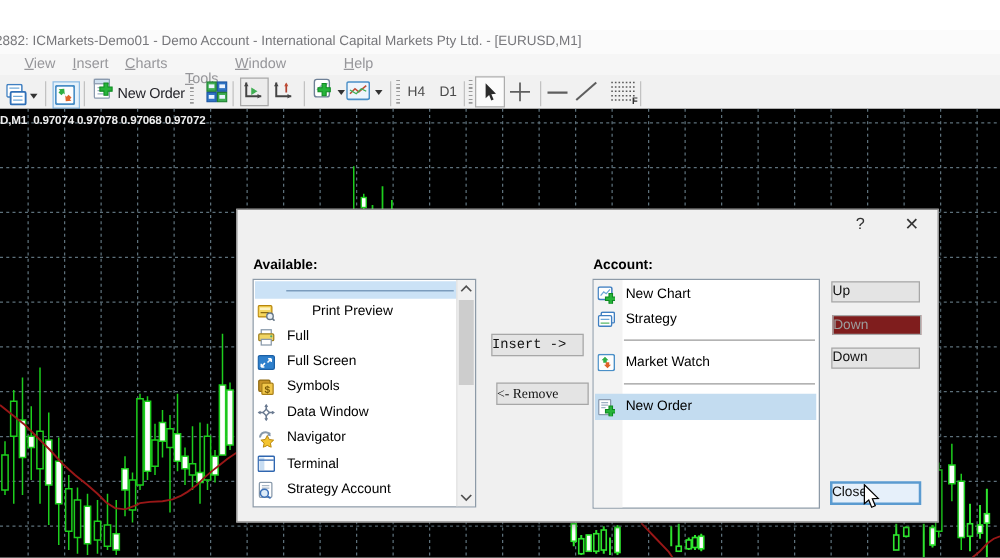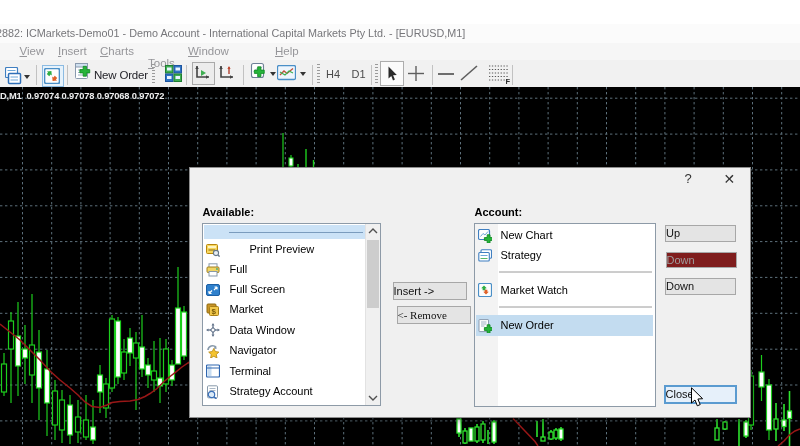--- a/index.html
+++ b/index.html
@@ -358,21 +358,21 @@
       <rect x="0.5" y="1.5" width="13" height="11" rx="1.5" fill="#2f80cc" stroke="#1b5fa5"></rect>
       <path d="M3 10.5 L6 7.5 M3 10.5 L3 8 M3 10.5 L5.5 10.5" stroke="#fff" stroke-width="1.2" fill="none"></path>
       <path d="M11 4 L8 7 M11 4 L11 6.5 M11 4 L8.5 4" stroke="#fff" stroke-width="1.2" fill="none"></path>
     </svg>
       <div class="litem" style="left:40px;top:115.0px;">Full Screen</div>
       <svg class="abs" style="left:16px;top:134.5px;" width="14" height="14" viewBox="0 0 14 14">
       <rect x="1" y="1" width="9" height="9" rx="1" fill="#c89428" stroke="#906a10"></rect>
       <rect x="3.5" y="3.5" width="9" height="9" rx="1" fill="#f2c84b" stroke="#a87f18"></rect>
       <text x="5.5" y="11" font-size="8" font-weight="bold" fill="#7a5a08" font-family="Liberation Sans">$</text>
     </svg>
-      <div class="litem" style="left:40px;top:135.0px;">Market</div>
+      <div class="litem" style="left:40px;top:135.0px;">Symbols</div>
       <svg class="abs" style="left:16px;top:155px;" width="14" height="14" viewBox="0 0 14 14">
       <g stroke="#6a7a90" stroke-width="1.3" fill="none">
         <line x1="7" y1="1" x2="7" y2="13"></line>
         <line x1="1" y1="7" x2="13" y2="7"></line>
       </g>
       <g fill="#6a7a90">
         <path d="M7 0 L5.5 2.5 H8.5 Z"></path>
         <path d="M7 14 L5.5 11.5 H8.5 Z"></path>
         <path d="M0 7 L2.5 5.5 V8.5 Z"></path>
         <path d="M14 7 L11.5 5.5 V8.5 Z"></path>
@@ -394,21 +394,21 @@
       <div class="litem" style="left:40px;top:196.5px;">Terminal</div>
       <svg class="abs" style="left:16px;top:216.5px;" width="14" height="14" viewBox="0 0 14 14">
       <rect x="1.5" y="0.8" width="10" height="12" rx="1" fill="#fff" stroke="#8899aa"></rect>
       <line x1="3.5" y1="3.5" x2="9.5" y2="3.5" stroke="#aab8c6"></line>
       <line x1="3.5" y1="5.5" x2="9.5" y2="5.5" stroke="#aab8c6"></line>
       <circle cx="5.5" cy="9.5" r="3.2" fill="#dcebf8" stroke="#3a6fb8" stroke-width="1.2"></circle>
       <line x1="8" y1="12" x2="10.5" y2="13.8" stroke="#3a6fb8" stroke-width="1.5"></line>
     </svg>
       <div class="litem" style="left:40px;top:217.0px;">Strategy Account</div>
 
-    <div class="btn" style="left:203px;top:114px;width:72px;height:16px;line-height:16px;">Insert -&gt;</div>
+    <div class="btn" style="left:203px;top:99px;width:72px;height:16px;line-height:16px;font-family:Liberation Mono, monospace;">Insert -&gt;</div>
     <div class="btn" style="left:207px;top:137.5px;width:72px;height:16px;line-height:16px;font-family:Liberation Serif, serif;">&lt;- Remove</div>
 
     <div class="abs lbox" style="left:284px;top:55px;width:180px;height:182px;">
       <div class="abs" style="left:0;top:0;width:23px;height:100%;background:#f3f3f3;"></div>
       <div class="abs" style="left:1px;top:90.5px;width:177px;height:21.5px;background:#c3dcf0;"></div>
       <svg class="abs" style="left:24px;top:46.5px;" width="154" height="2">
         <line x1="0" y1="1" x2="153" y2="1" stroke="#9a9a9a"></line>
       </svg>
       <svg class="abs" style="left:24px;top:82px;" width="154" height="2">
         <line x1="0" y1="1" x2="153" y2="1" stroke="#9a9a9a"></line>

